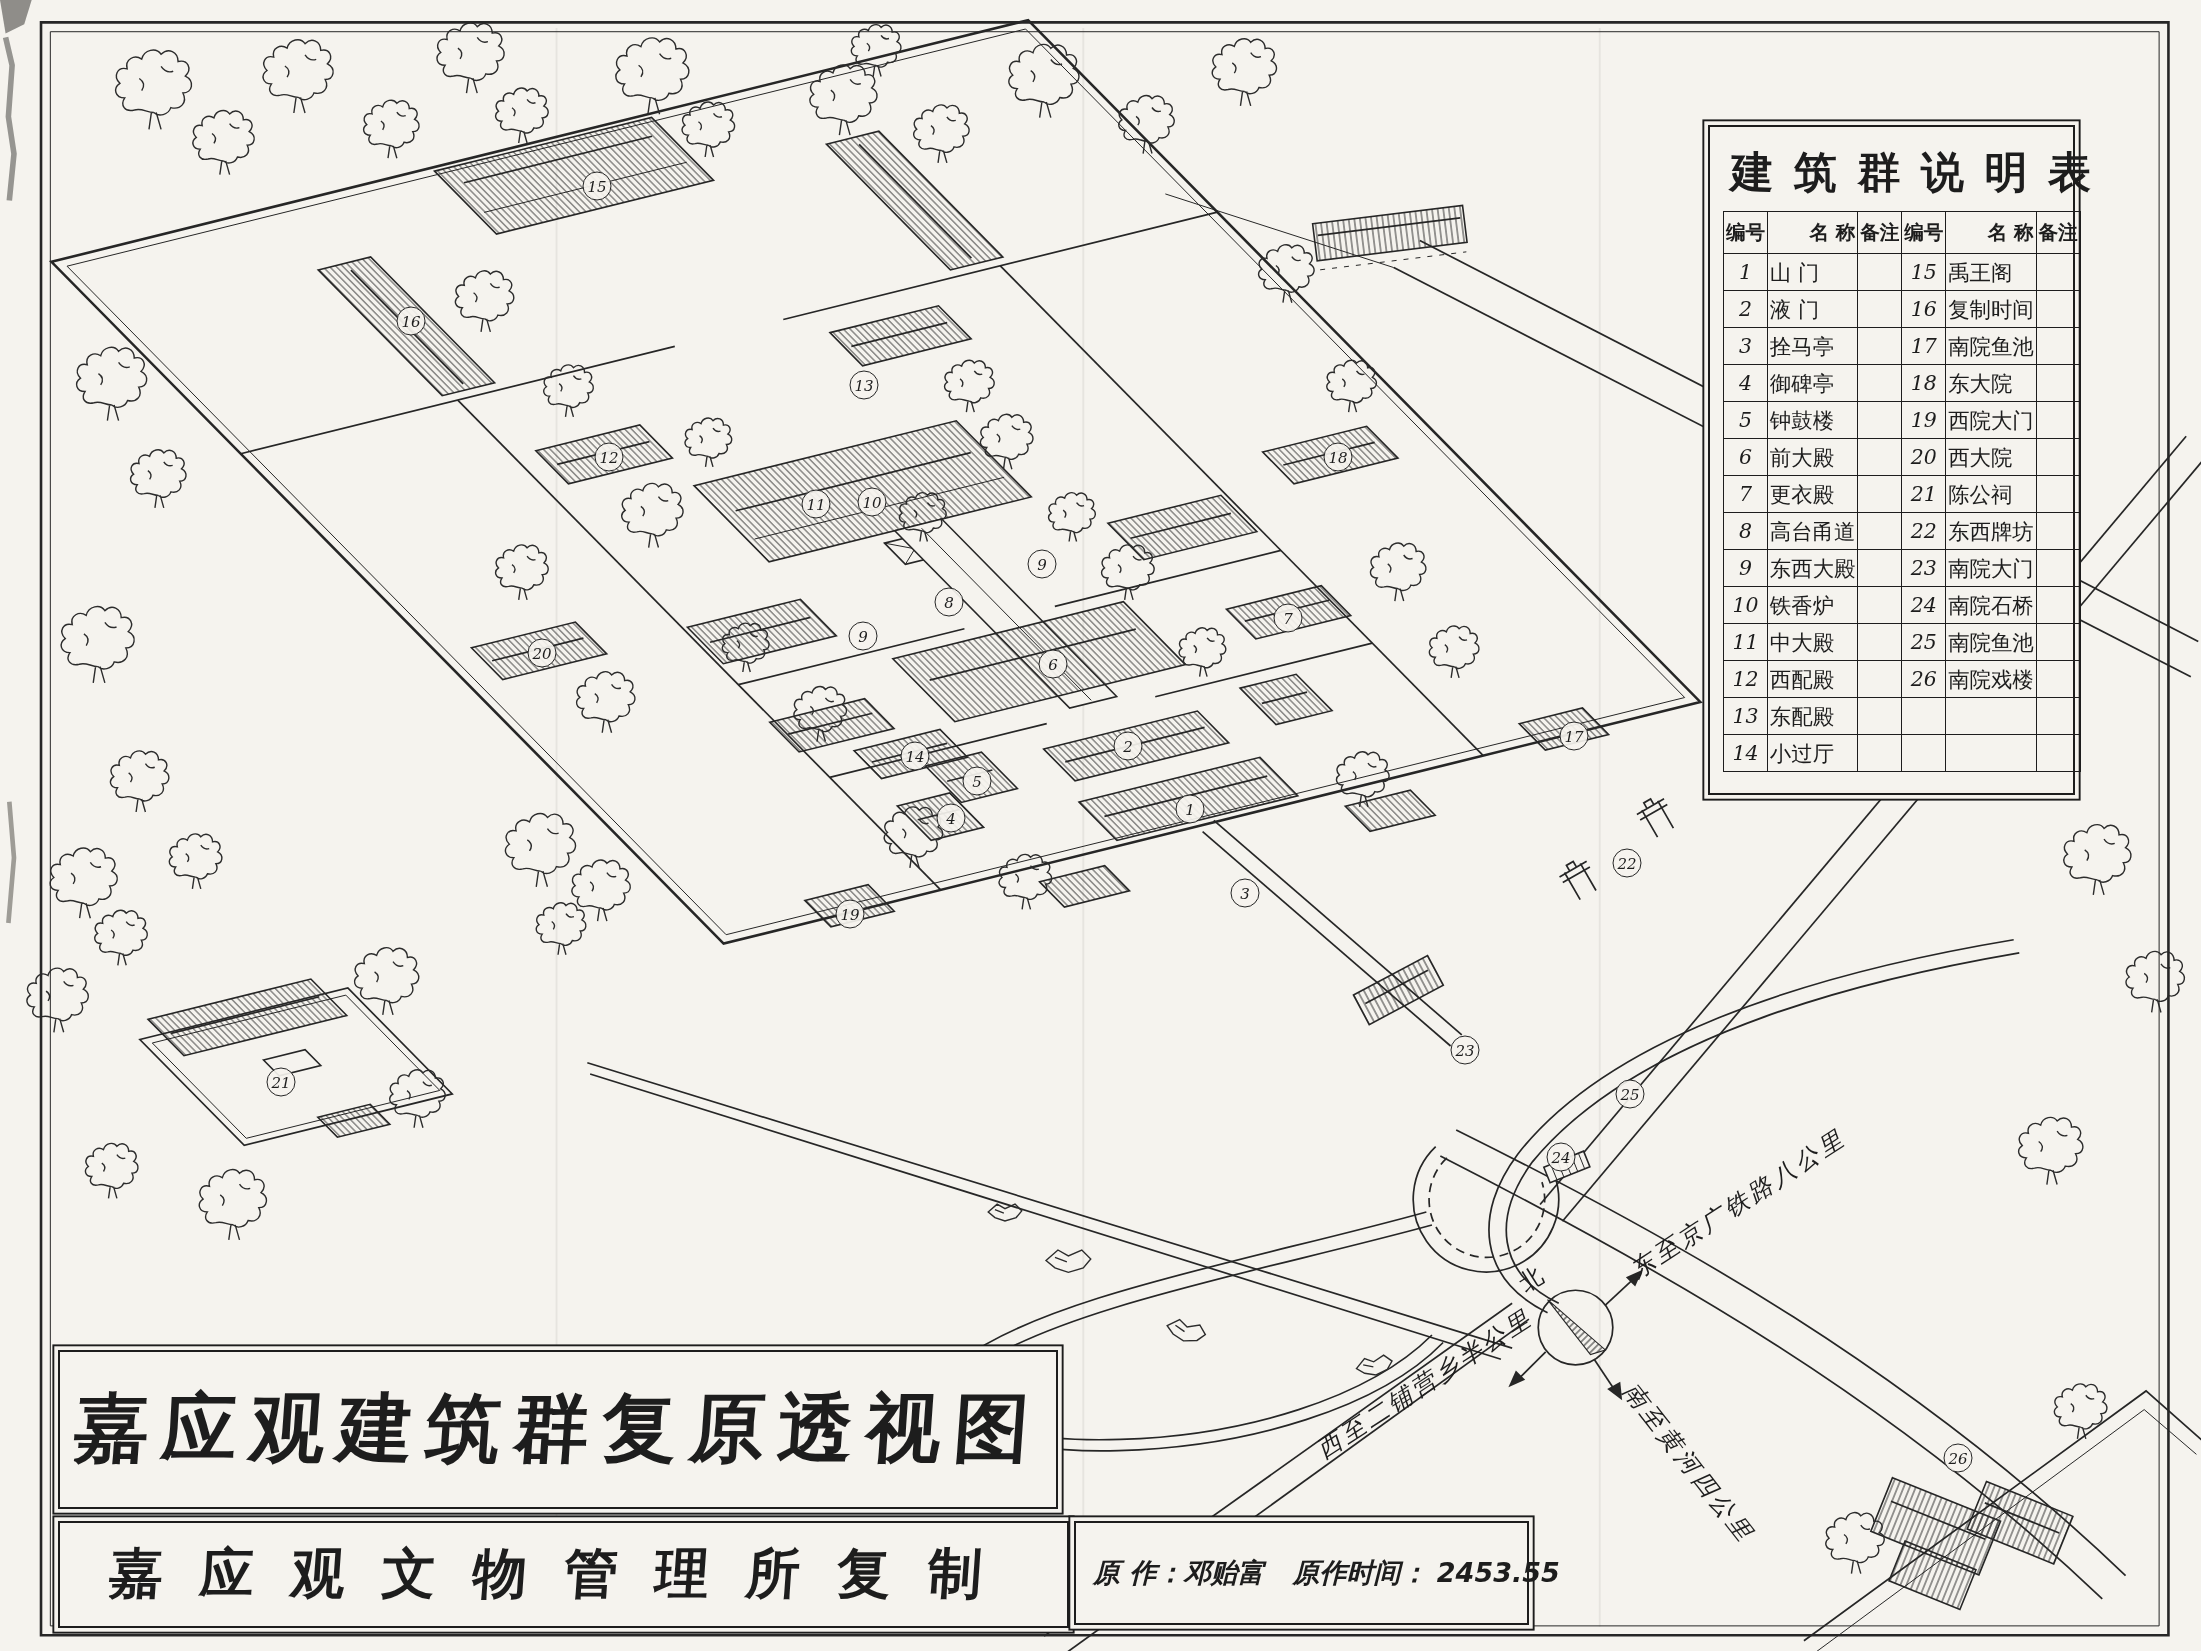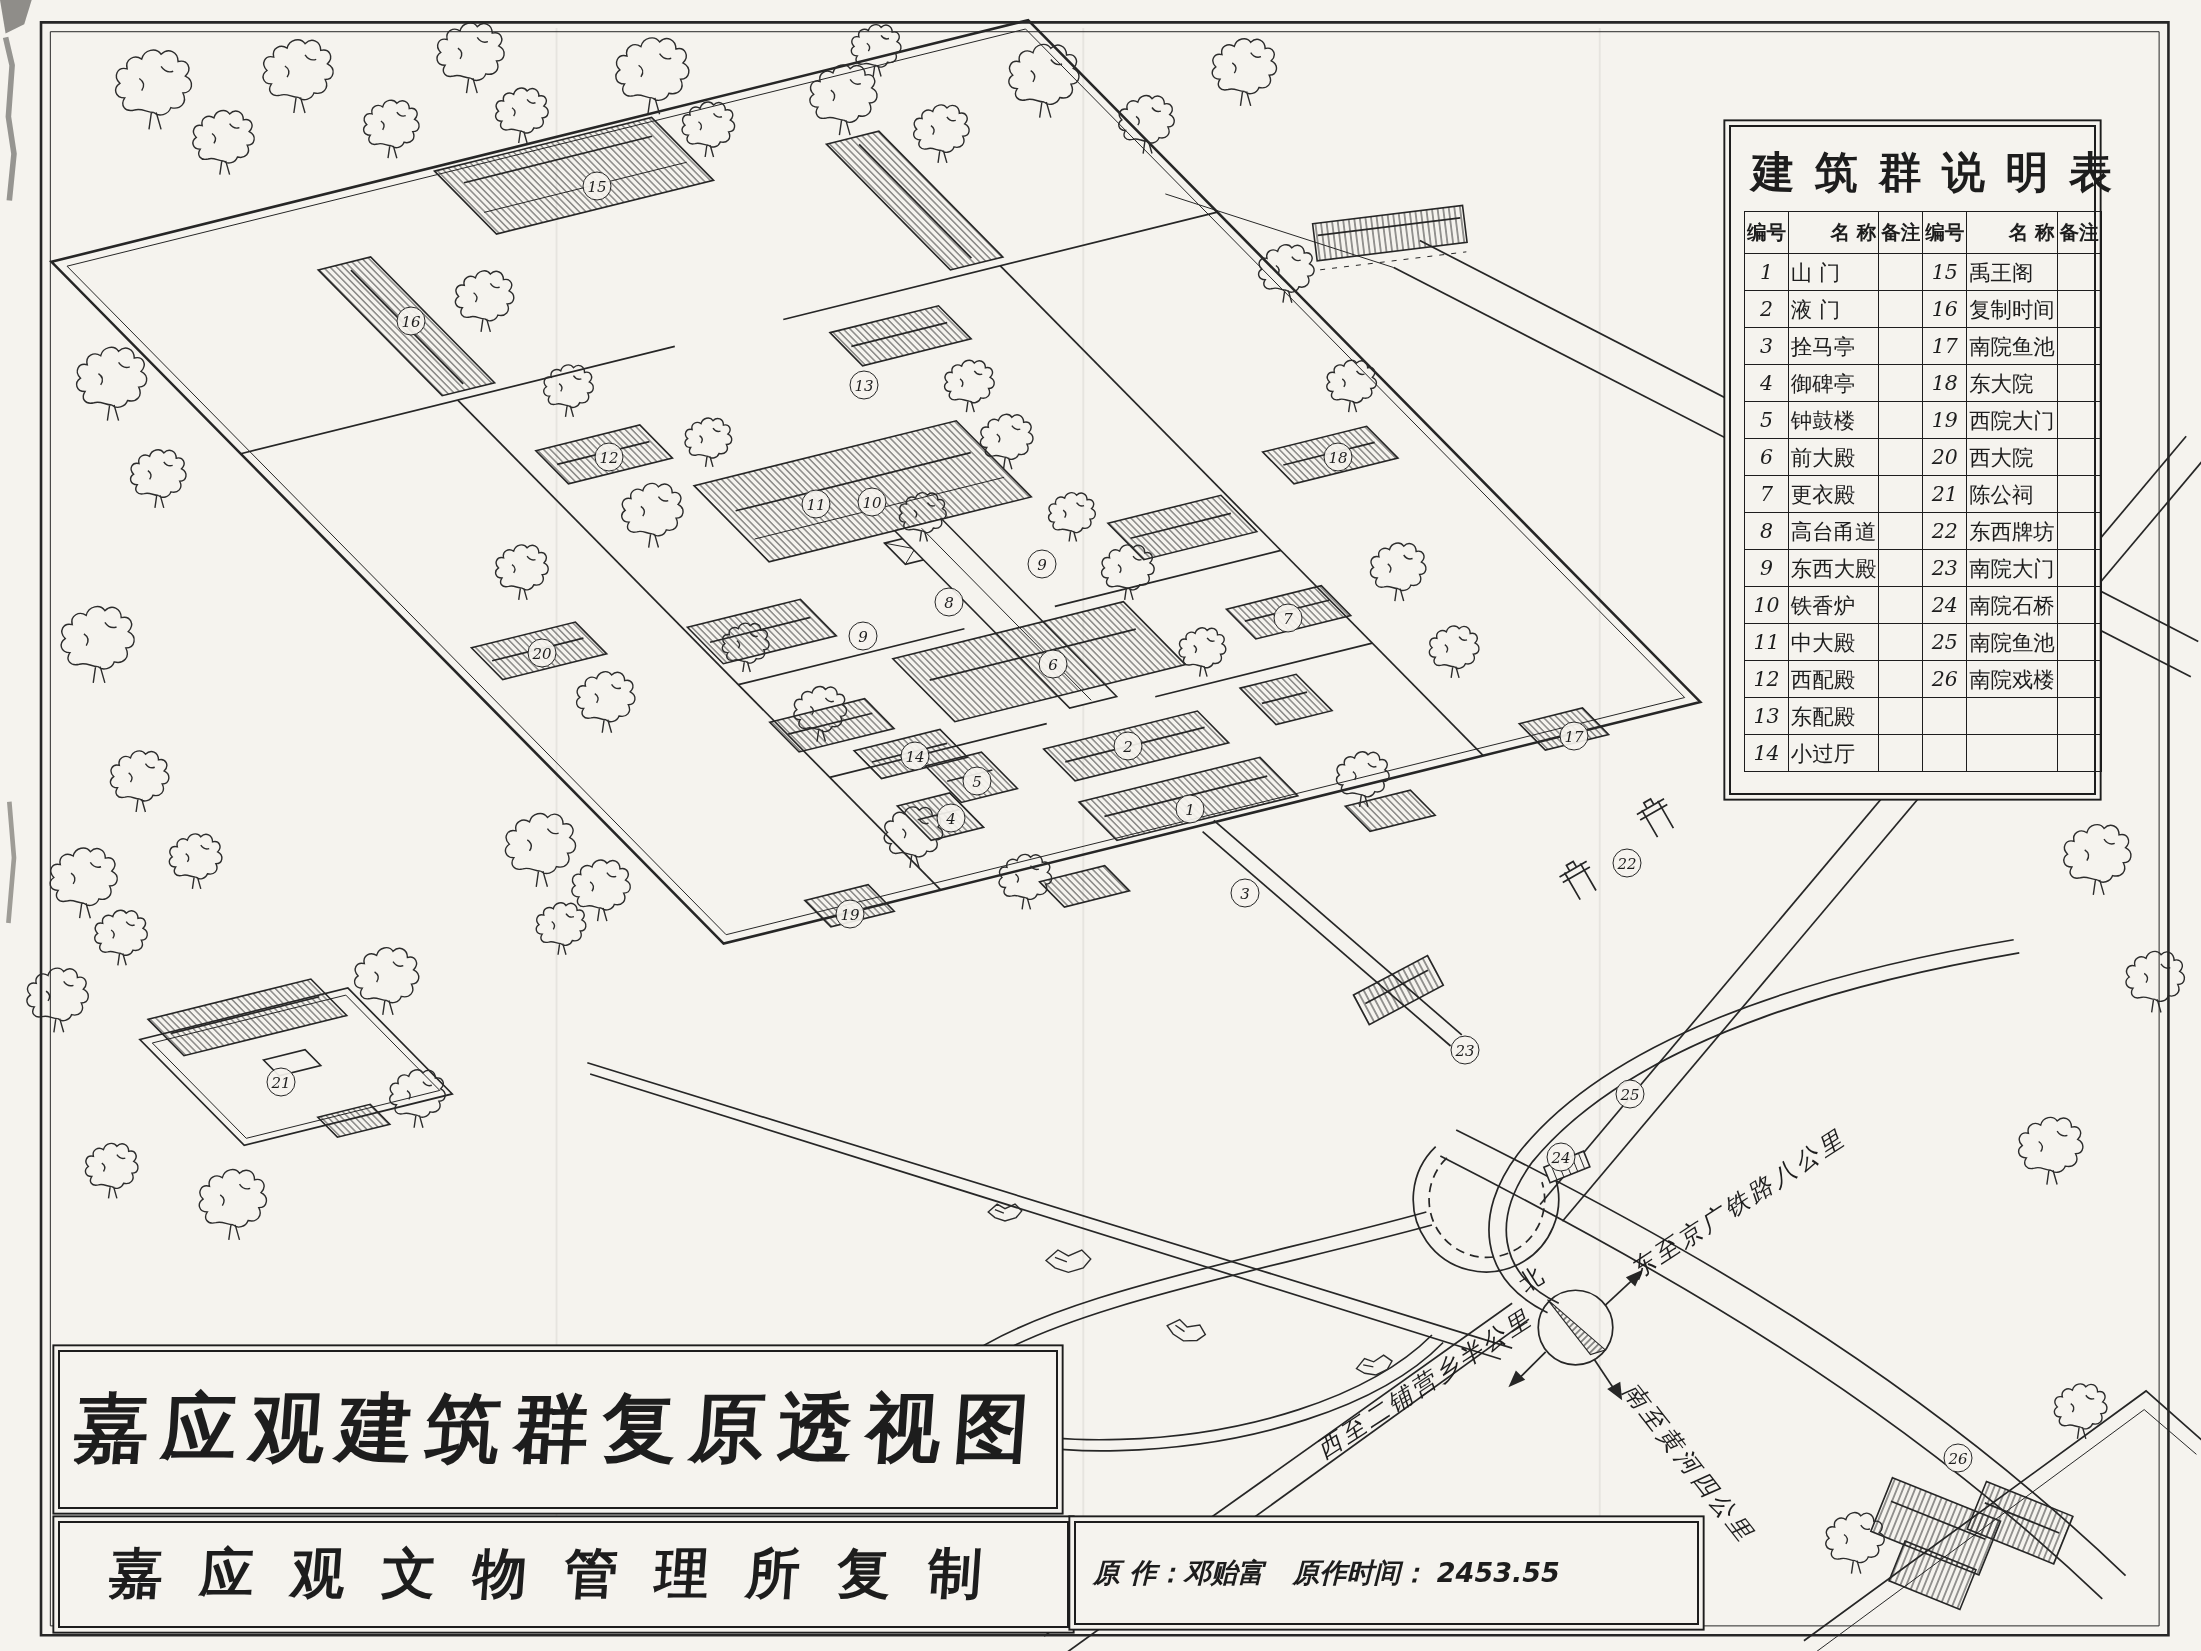--- a/index.html
+++ b/index.html
@@ -11,36 +11,36 @@
   .bold{stroke-width:2.6;}
   .roof{fill:url(#hatch);stroke:#262626;stroke-width:1.6;vector-effect:non-scaling-stroke;}
   .plain{fill:#f5f3ee;stroke:#262626;stroke-width:1.6;vector-effect:non-scaling-stroke;}
   .tree{stroke:#2c2c2c;fill:none;stroke-width:1.4;vector-effect:non-scaling-stroke;}
   .fold{stroke:#30302c;stroke-width:2;opacity:.07;}
   .svgtxt{fill:#1d1d1d;font-family:"DejaVu Sans",sans-serif;}
   
   .dbox{position:absolute;background:#f5f3ee;border:2.3px solid #1d1d1d;
         box-shadow:0 0 0 3.7px #f5f3ee,0 0 0 5.6px #1d1d1d;}
   
-  #legend{left:1708px;top:125px;width:363px;height:666px;margin-left:21px;}
+  #legend{left:1708px;top:125px;width:363px;height:666px;}
   #legend-title{position:absolute;left:0;right:0;top:17px;text-align:center;
         font-size:43px;font-weight:bold;letter-spacing:20.5px;text-indent:20.5px;white-space:nowrap;}
   #legend table{position:absolute;left:13px;top:84px;border-collapse:collapse;table-layout:fixed;}
   #legend td,#legend th{border:1.9px solid #1d1d1d;padding:0 1.9px;overflow:hidden;white-space:nowrap;
         text-align:left;font-weight:normal;}
   #legend th{font-size:19.6px;text-align:right;height:41px;font-weight:bold;}
   #legend td{height:36px;font-size:21.4px;}
   #legend td.c0,#legend td.c3{font-style:italic;font-size:20.5px;text-align:center;font-family:"DejaVu Serif",serif;}
   
   #title-box{left:58px;top:1350px;width:996px;height:155px;display:flex;align-items:center;justify-content:center;}
   #main-title{font-size:75px;font-weight:bold;letter-spacing:13px;white-space:nowrap;
         transform:skewX(-4deg);}
   #caption-box{left:58px;top:1521px;width:1007px;height:103px;display:flex;align-items:center;justify-content:center;}
   #caption{font-size:54px;font-weight:bold;letter-spacing:37px;white-space:nowrap;transform:skewX(-4deg);}
-  #credits-box{left:1074px;top:1521px;width:625px;height:104px;display:flex;flex-direction:column;
+  #credits-box{left:1074px;top:1521px;width:455px;height:104px;display:flex;flex-direction:column;
         justify-content:center;gap:9.3px;padding-left:17px;box-sizing:border-box;}
   .credit-line{display:flex;gap:28px;font-size:27px;font-weight:bold;white-space:nowrap;font-style:italic;}
   
   .marker{position:absolute;width:27px;height:27px;border:1.9px solid #262626;border-radius:50%;
         background:rgba(245,243,238,.92);display:flex;align-items:center;justify-content:center;
         font-size:15px;font-style:italic;font-family:"DejaVu Serif",serif;
         transform:translate(-50%,-50%);z-index:4;}
 </style>
 </head>
 <body>

